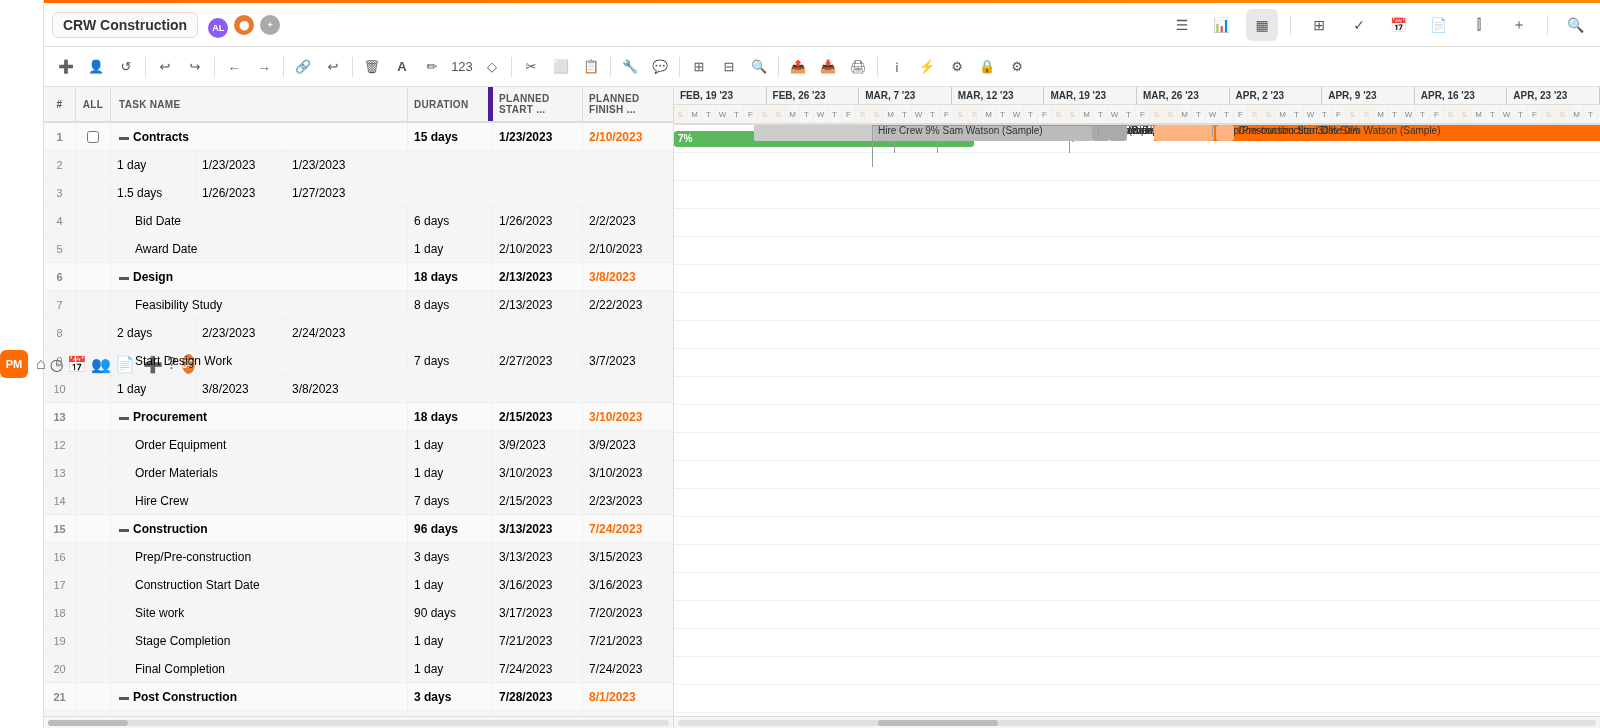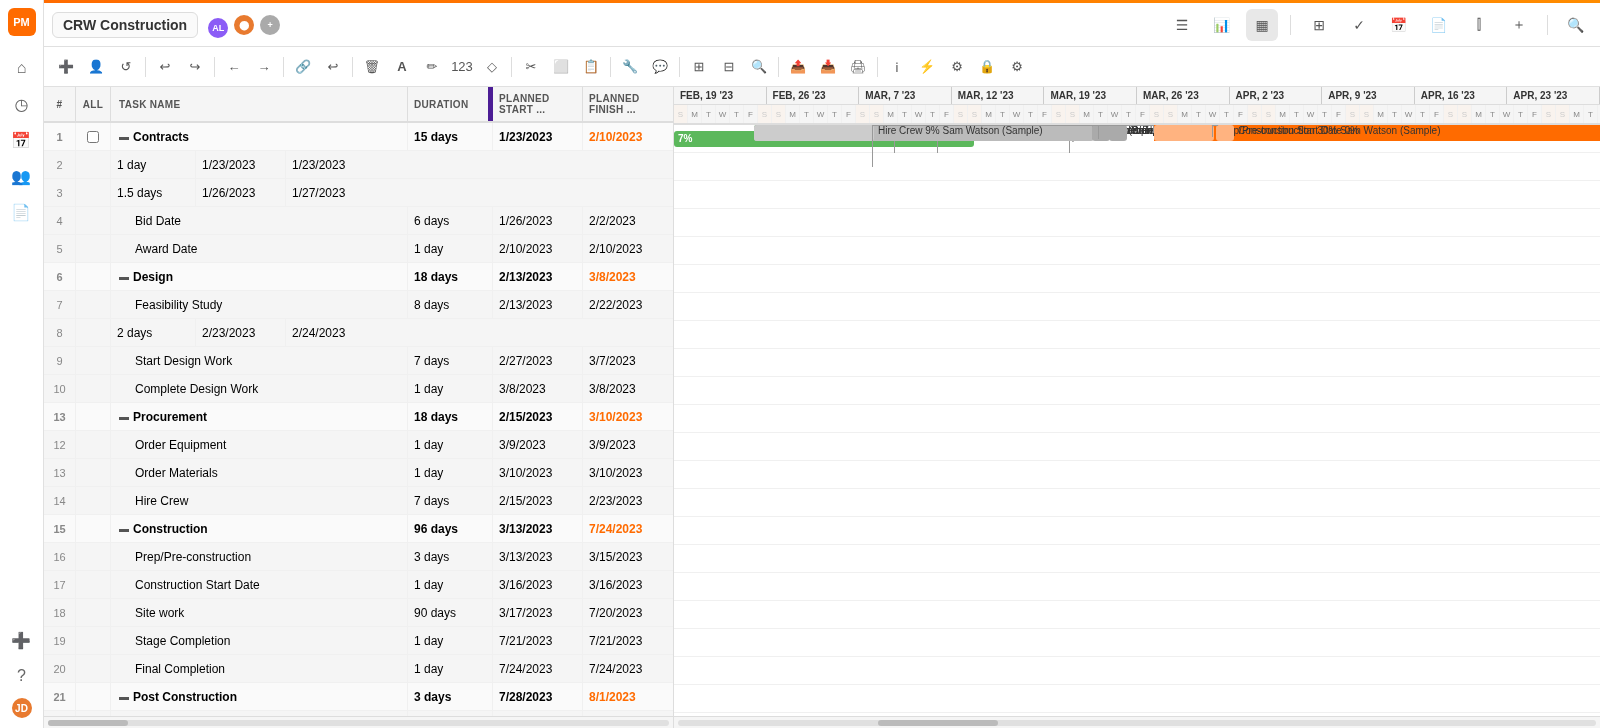--- a/index.html
+++ b/index.html
@@ -2,21 +2,21 @@
 <html><head>
   <meta charset="utf-8">
   <style>
     * { box-sizing: border-box; margin: 0; padding: 0; }
     body { font-family: -apple-system, BlinkMacSystemFont, 'Segoe UI', sans-serif; font-size: 12px; background: #f5f5f5; overflow: hidden; }
 
     
     .app-shell { display: flex; height: 728px; width: 1600px; }
 
     
-    .left-nav { width: 44px; background: #fff; border-right: 1px solid #e0e0e0; display: flex; flex-direction: column; align-items: center; padding: 8px 0; gap: 4px; flex-shrink: 0; }
+    .left-nav { width: 44px; background: #fff; border-right: 1px solid #e0e0e0; display: flex; flex-direction: row; align-items: center; padding: 8px 0; gap: 4px; flex-shrink: 0; }
     .left-nav-icon { width: 32px; height: 32px; display: flex; align-items: center; justify-content: center; border-radius: 6px; cursor: pointer; color: #666; font-size: 16px; }
     .left-nav-spacer { flex: 1; }
 
     
     .main-area { flex: 1; display: flex; flex-direction: column; min-width: 0; }
 
     
     .top-bar { height: 44px; background: #fff; border-bottom: 1px solid #e0e0e0; display: flex; align-items: center; padding: 0 8px; gap: 8px; flex-shrink: 0; }
     .project-title { font-size: 14px; font-weight: 600; color: #333; padding: 4px 10px; border: 1px solid #ddd; border-radius: 6px; background: #fafafa; }
     .avatar { width: 24px; height: 24px; border-radius: 50%; border: 2px solid #fff; display: flex; align-items: center; justify-content: center; font-size: 9px; font-weight: bold; color: #fff; }
@@ -261,21 +261,20 @@
             <div class="cell-all"></div>
             <div class="cell-name indent">Start Design Work</div>
             <div class="cell-duration">7 days</div>
             <div class="cell-start">2/27/2023</div>
             <div class="cell-finish">3/7/2023</div>
           </div>
 
           <div class="grid-row">
             <div class="cell-num">10</div>
             <div class="cell-all"></div>
-            <div class="cell-name indent">Complete Design Work</div>
             <div class="cell-duration">1 day</div>
             <div class="cell-start">3/8/2023</div>
             <div class="cell-finish">3/8/2023</div>
           </div>
 
           <div class="grid-row group-row">
             <div class="cell-num">13</div>
             <div class="cell-all"></div>
             <div class="cell-name bold"><span class="group-icon">▬</span>Procurement</div>
             <div class="cell-duration bold">18 days</div>

